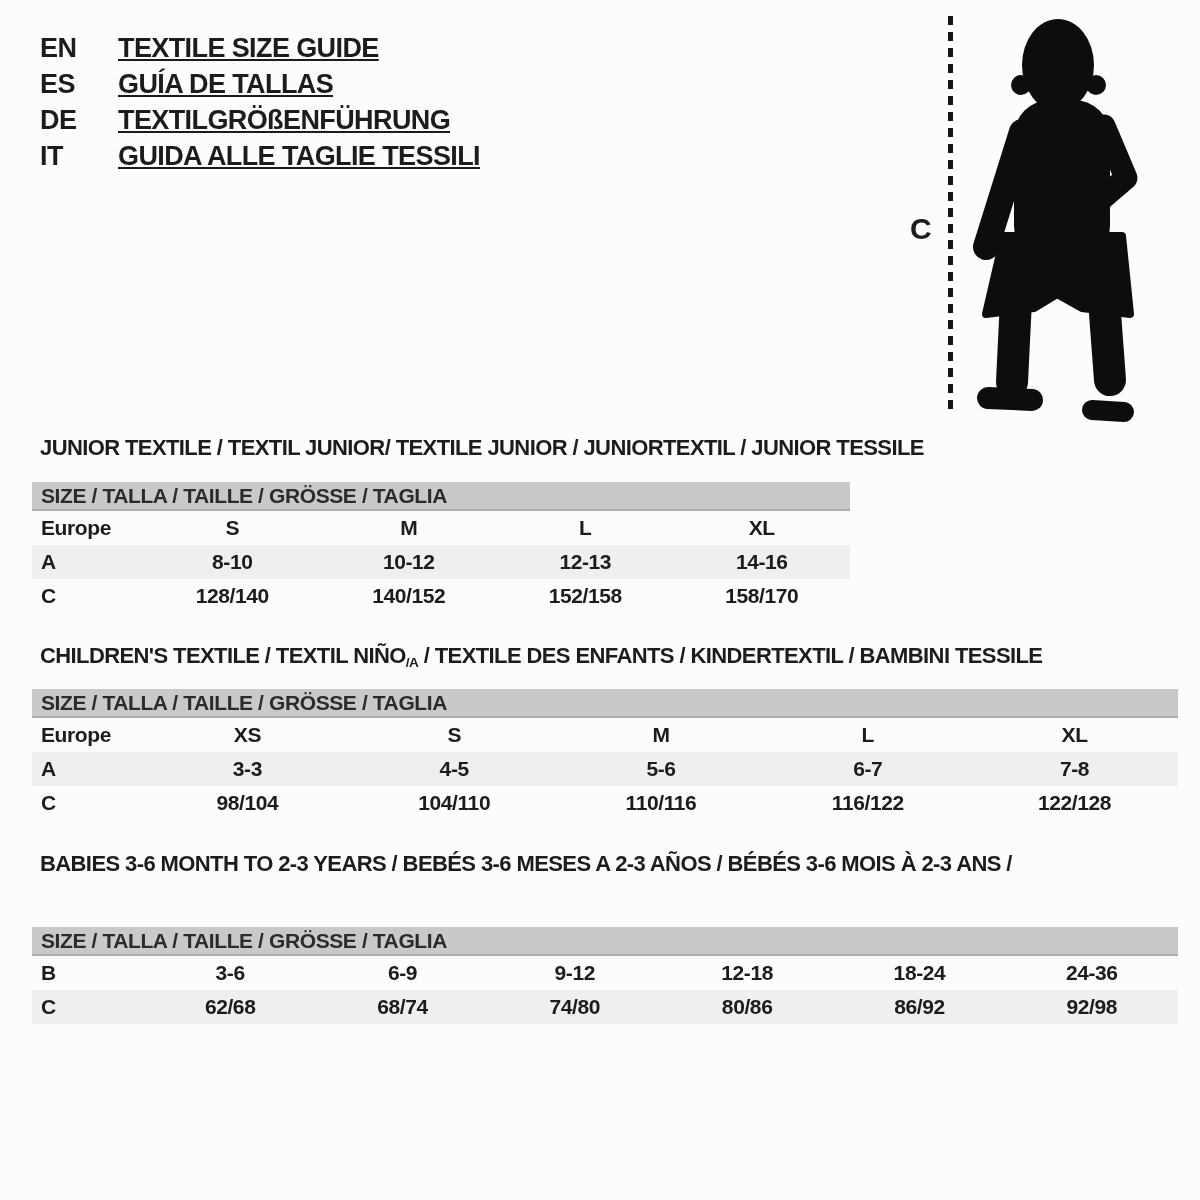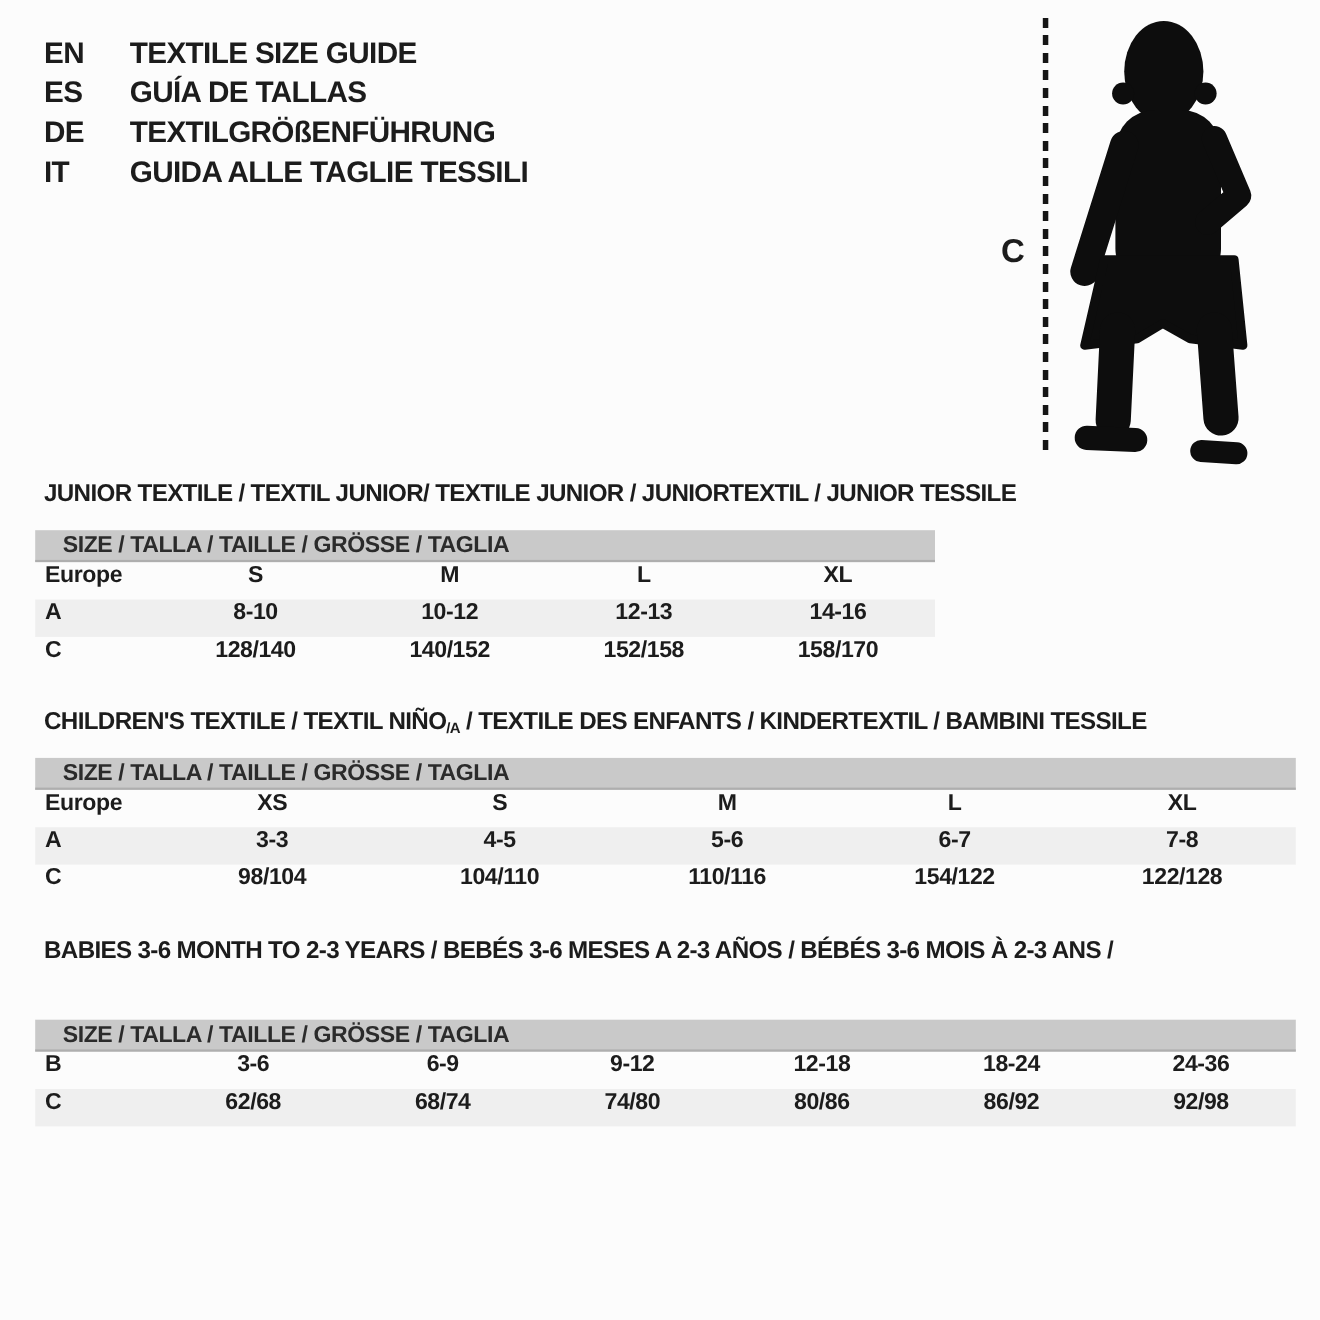--- a/index.html
+++ b/index.html
@@ -9,42 +9,42 @@
     font-family:"Liberation Sans", sans-serif;
     font-weight:700; color:#1c1c1c;
     -webkit-font-smoothing:antialiased;
   }
   * { box-sizing:border-box; }
 
   
   .lang-block { position:absolute; left:40px; top:30px; }
   .lang-row { display:flex; height:36px; align-items:center; font-size:27px; letter-spacing:-0.6px; }
   .lang-code { width:78px; flex:0 0 78px; }
-  .lang-title { white-space:nowrap; }
+  .lang-title { white-space:nowrap;text-decoration:underline; }
 
   
   .size-line {
     position:absolute; left:948px; top:16px; width:5px; height:400px;
     background:repeating-linear-gradient(to bottom,#151515 0 9px, transparent 9px 16px);
   }
   .c-label { position:absolute; left:910px; top:212px; font-size:30px; }
   .toddler { position:absolute; left:956px; top:12px; }
 
   
   .sec-title { position:absolute; left:40px; font-size:22px; letter-spacing:-0.6px; white-space:nowrap; line-height:22px; }
   .subsc { font-size:0.62em; vertical-align:-0.28em; }
 
   
   .sg-table { position:absolute; left:32px; }
   .thead {
     height:29px; background:#c9c9c9; border-bottom:2px solid #aeaeae;
-    display:flex; align-items:center; padding-left:25px;
+    display:flex; align-items:center; padding-left:9px;
     font-size:21px; color:#2b2b2b; letter-spacing:-0.4px;
   }
-  .trow { display:flex; align-items:flex-start; height:34px; font-size:21px; letter-spacing:-0.4px; }
+  .trow { display:flex; align-items:center; height:34px; font-size:21px; letter-spacing:-0.4px; }
   .trow.alt { background:#efefef; }
   .tlabel { width:112px; flex:0 0 112px; padding-left:9px; }
   .tcell { flex:1; text-align:center; }
 
   
   .legend { position:absolute; left:40px; top:1074px; }
   .legend-line { font-size:22px; line-height:35px; letter-spacing:-0.6px; white-space:nowrap; }
 </style>
 </head>
 <body>
@@ -133,21 +133,21 @@
       <span class="tcell">4-5</span>
       <span class="tcell">5-6</span>
       <span class="tcell">6-7</span>
       <span class="tcell">7-8</span>
     </div>
     <div class="trow">
       <span class="tlabel">C</span>
       <span class="tcell">98/104</span>
       <span class="tcell">104/110</span>
       <span class="tcell">110/116</span>
-      <span class="tcell">154/122</span>
+      <span class="tcell">116/122</span>
       <span class="tcell">122/128</span>
     </div>
   </div>
 
   <div class="sec-title" style="top:853px">BABIES 3-6 MONTH TO 2-3 YEARS / BEBÉS 3-6 MESES A 2-3 AÑOS / BÉBÉS 3-6 MOIS À 2-3 ANS /</div>
   <div class="sg-table" style="top:927px; width:1146px">
     <div class="thead">SIZE / TALLA / TAILLE / GRÖSSE / TAGLIA</div>
     <div class="trow">
       <span class="tlabel">B</span>
       <span class="tcell">3-6</span>

